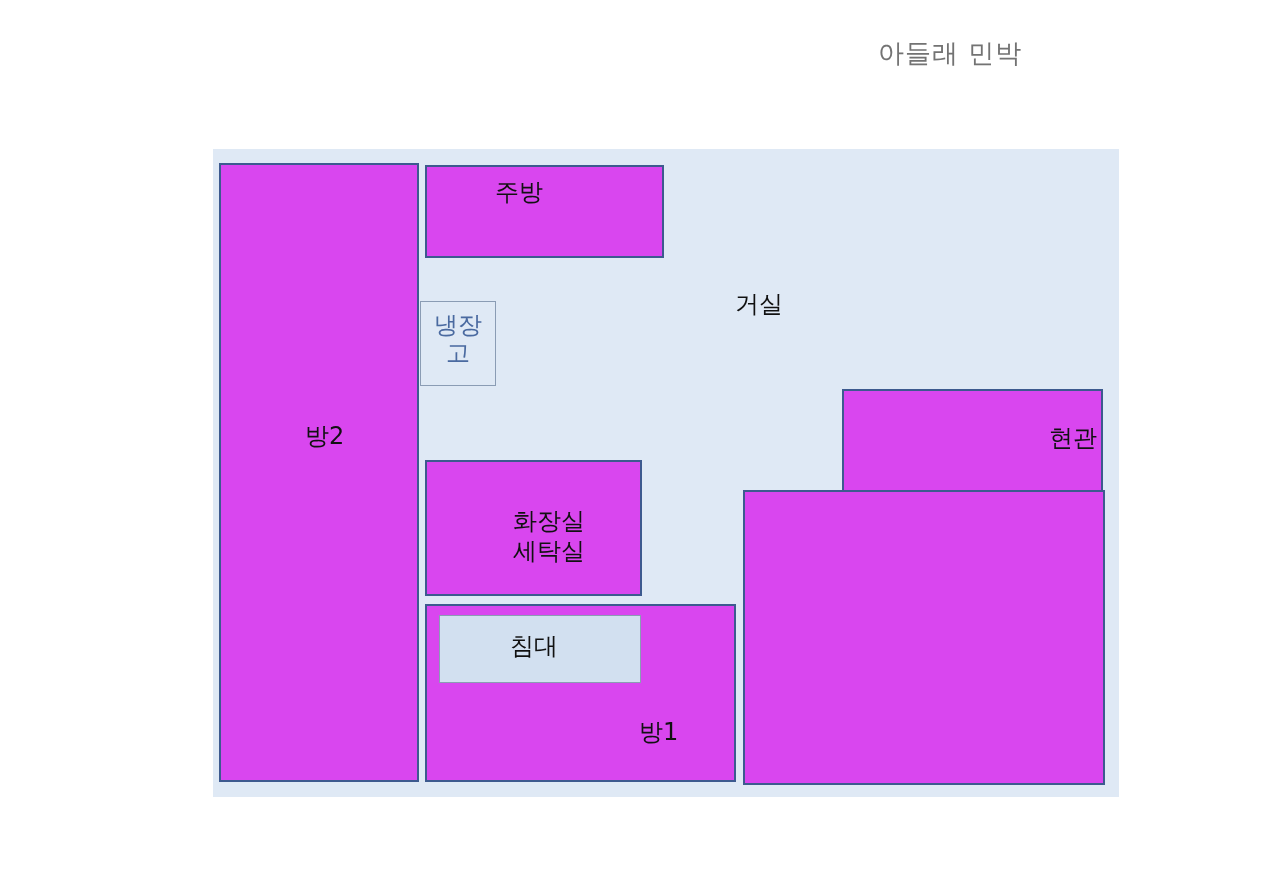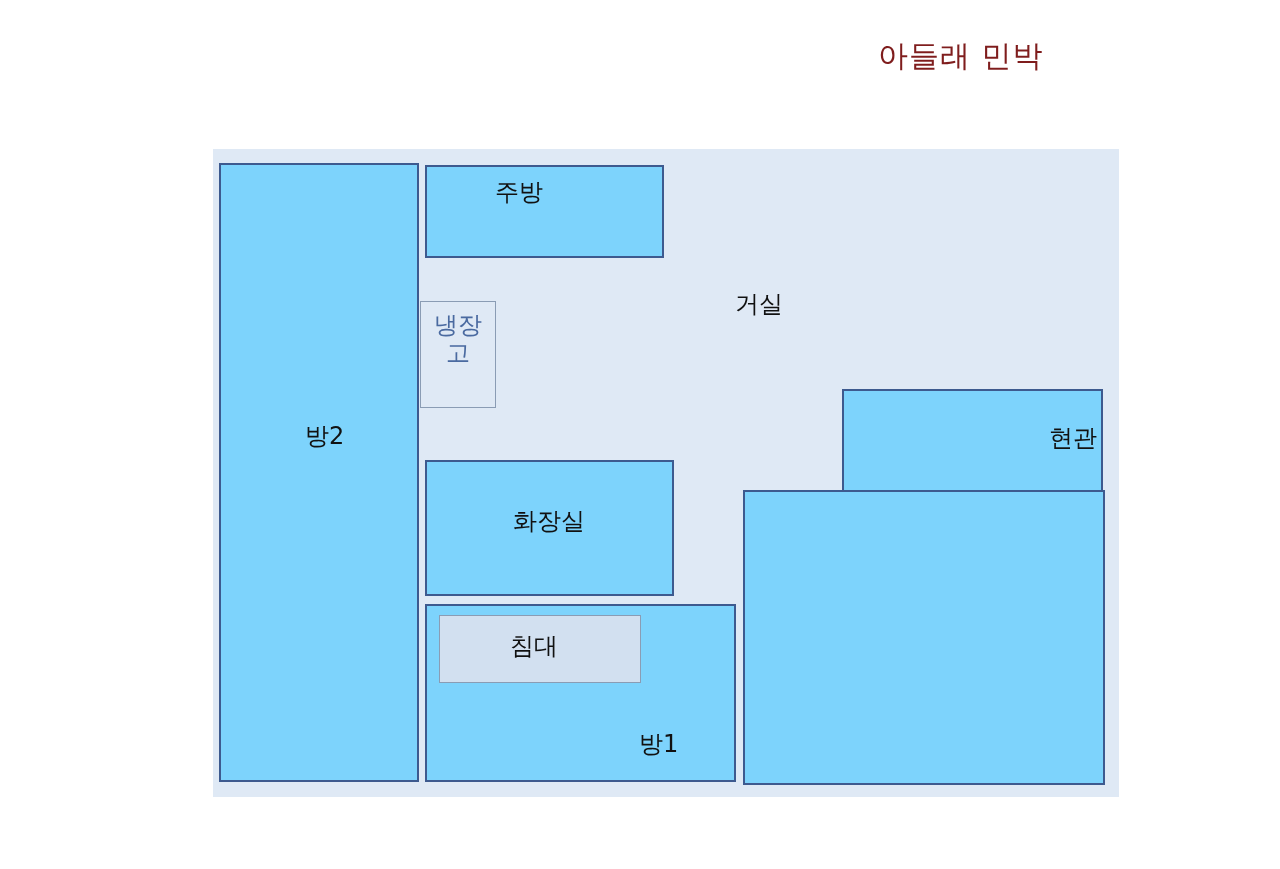--- a/index.html
+++ b/index.html
@@ -1,27 +1,27 @@
 <!DOCTYPE html>
 <html><head>
   <meta charset="utf-8">
   <style>
     html, body { margin: 0; padding: 0; }
     body {
       width: 1280px; height: 869px; background: #ffffff; position: relative; overflow: hidden;
       font-family: "DejaVu Sans", "Liberation Sans", sans-serif;
     }
     .title {
-      position: absolute; left: 878px; top: 36px; font-size: 30px; color: #7f1d1d; letter-spacing: 1px;
+      position: absolute; left: 878px; top: 36px; font-size: 26px; color: #737373; letter-spacing: 1px;
     }
     .plan {
       position: absolute; left: 213px; top: 149px; width: 906px; height: 648px; background: #dfe9f5;
     }
     .room {
-      position: absolute; box-sizing: border-box; background: #7dd3fc; border: 2.5px solid #3d5a8f;
+      position: absolute; box-sizing: border-box; background: #d946ef; border: 2.5px solid #3d5a8f;
     }
     .furn {
       position: absolute; box-sizing: border-box; background: #d2e0f0; border: 1.5px solid #8a9cb4;
     }
     .fridge {
       position: absolute; box-sizing: border-box; background: #dfe9f5; border: 1.5px solid #8a9cb4;
     }
     .lbl { position: absolute; font-size: 24px; color: #111111; white-space: nowrap; line-height: 30px; }
     .lbl-center { text-align: center; }
     .lbl-fridge { color: #4a6aa0; text-align: center; font-size: 24px; line-height: 28px; }
@@ -36,38 +36,39 @@
   <div class="lbl" style="left:522px; top:96px;margin-top:44px;">거실</div>
 
   <div class="room" style="left:6px; top:14px; width:200px; height:619px;">
     <div class="lbl" style="left:84px; top:256px;">방2</div>
   </div>
 
   <div class="room" style="left:212px; top:16px; width:239px; height:93px;">
     <div class="lbl" style="left:68px; top:10px;">주방</div>
   </div>
 
-  <div class="fridge" style="left:207px; top:152px; width:76px; height:107px;">
+  <div class="fridge" style="left:207px; top:152px; width:76px; height:85px;">
     <div class="lbl lbl-fridge" style="left:0; top:9px; width:74px;">
       <div>냉장</div>
       <div>고</div>
     </div>
   </div>
 
-  <div class="room" style="left:212px; top:311px; width:249px; height:136px;">
+  <div class="room" style="left:212px; top:311px; width:217px; height:136px;">
     <div class="lbl lbl-center" style="left:0; top:44px; width:244px;">
       <div>화장실</div>
+      <div>세탁실</div>
     </div>
   </div>
 
   <div class="room" style="left:212px; top:455px; width:311px; height:178px;">
     <div class="furn" style="left:12px; top:9px; width:202px; height:68px;">
       <div class="lbl" style="left:70px; top:15px;">침대</div>
     </div>
-    <div class="lbl" style="left:212px; top:123px;">방1</div>
+    <div class="lbl" style="left:212px; top:111px;">방1</div>
   </div>
 
   <div class="room" style="left:629px; top:240px; width:261px; height:106px;">
     <div class="lbl" style="right:4px; top:32px;">현관</div>
   </div>
 
   <div class="room" style="left:530px; top:341px; width:362px; height:295px;"></div>
 </div>
 
 </body></html>

